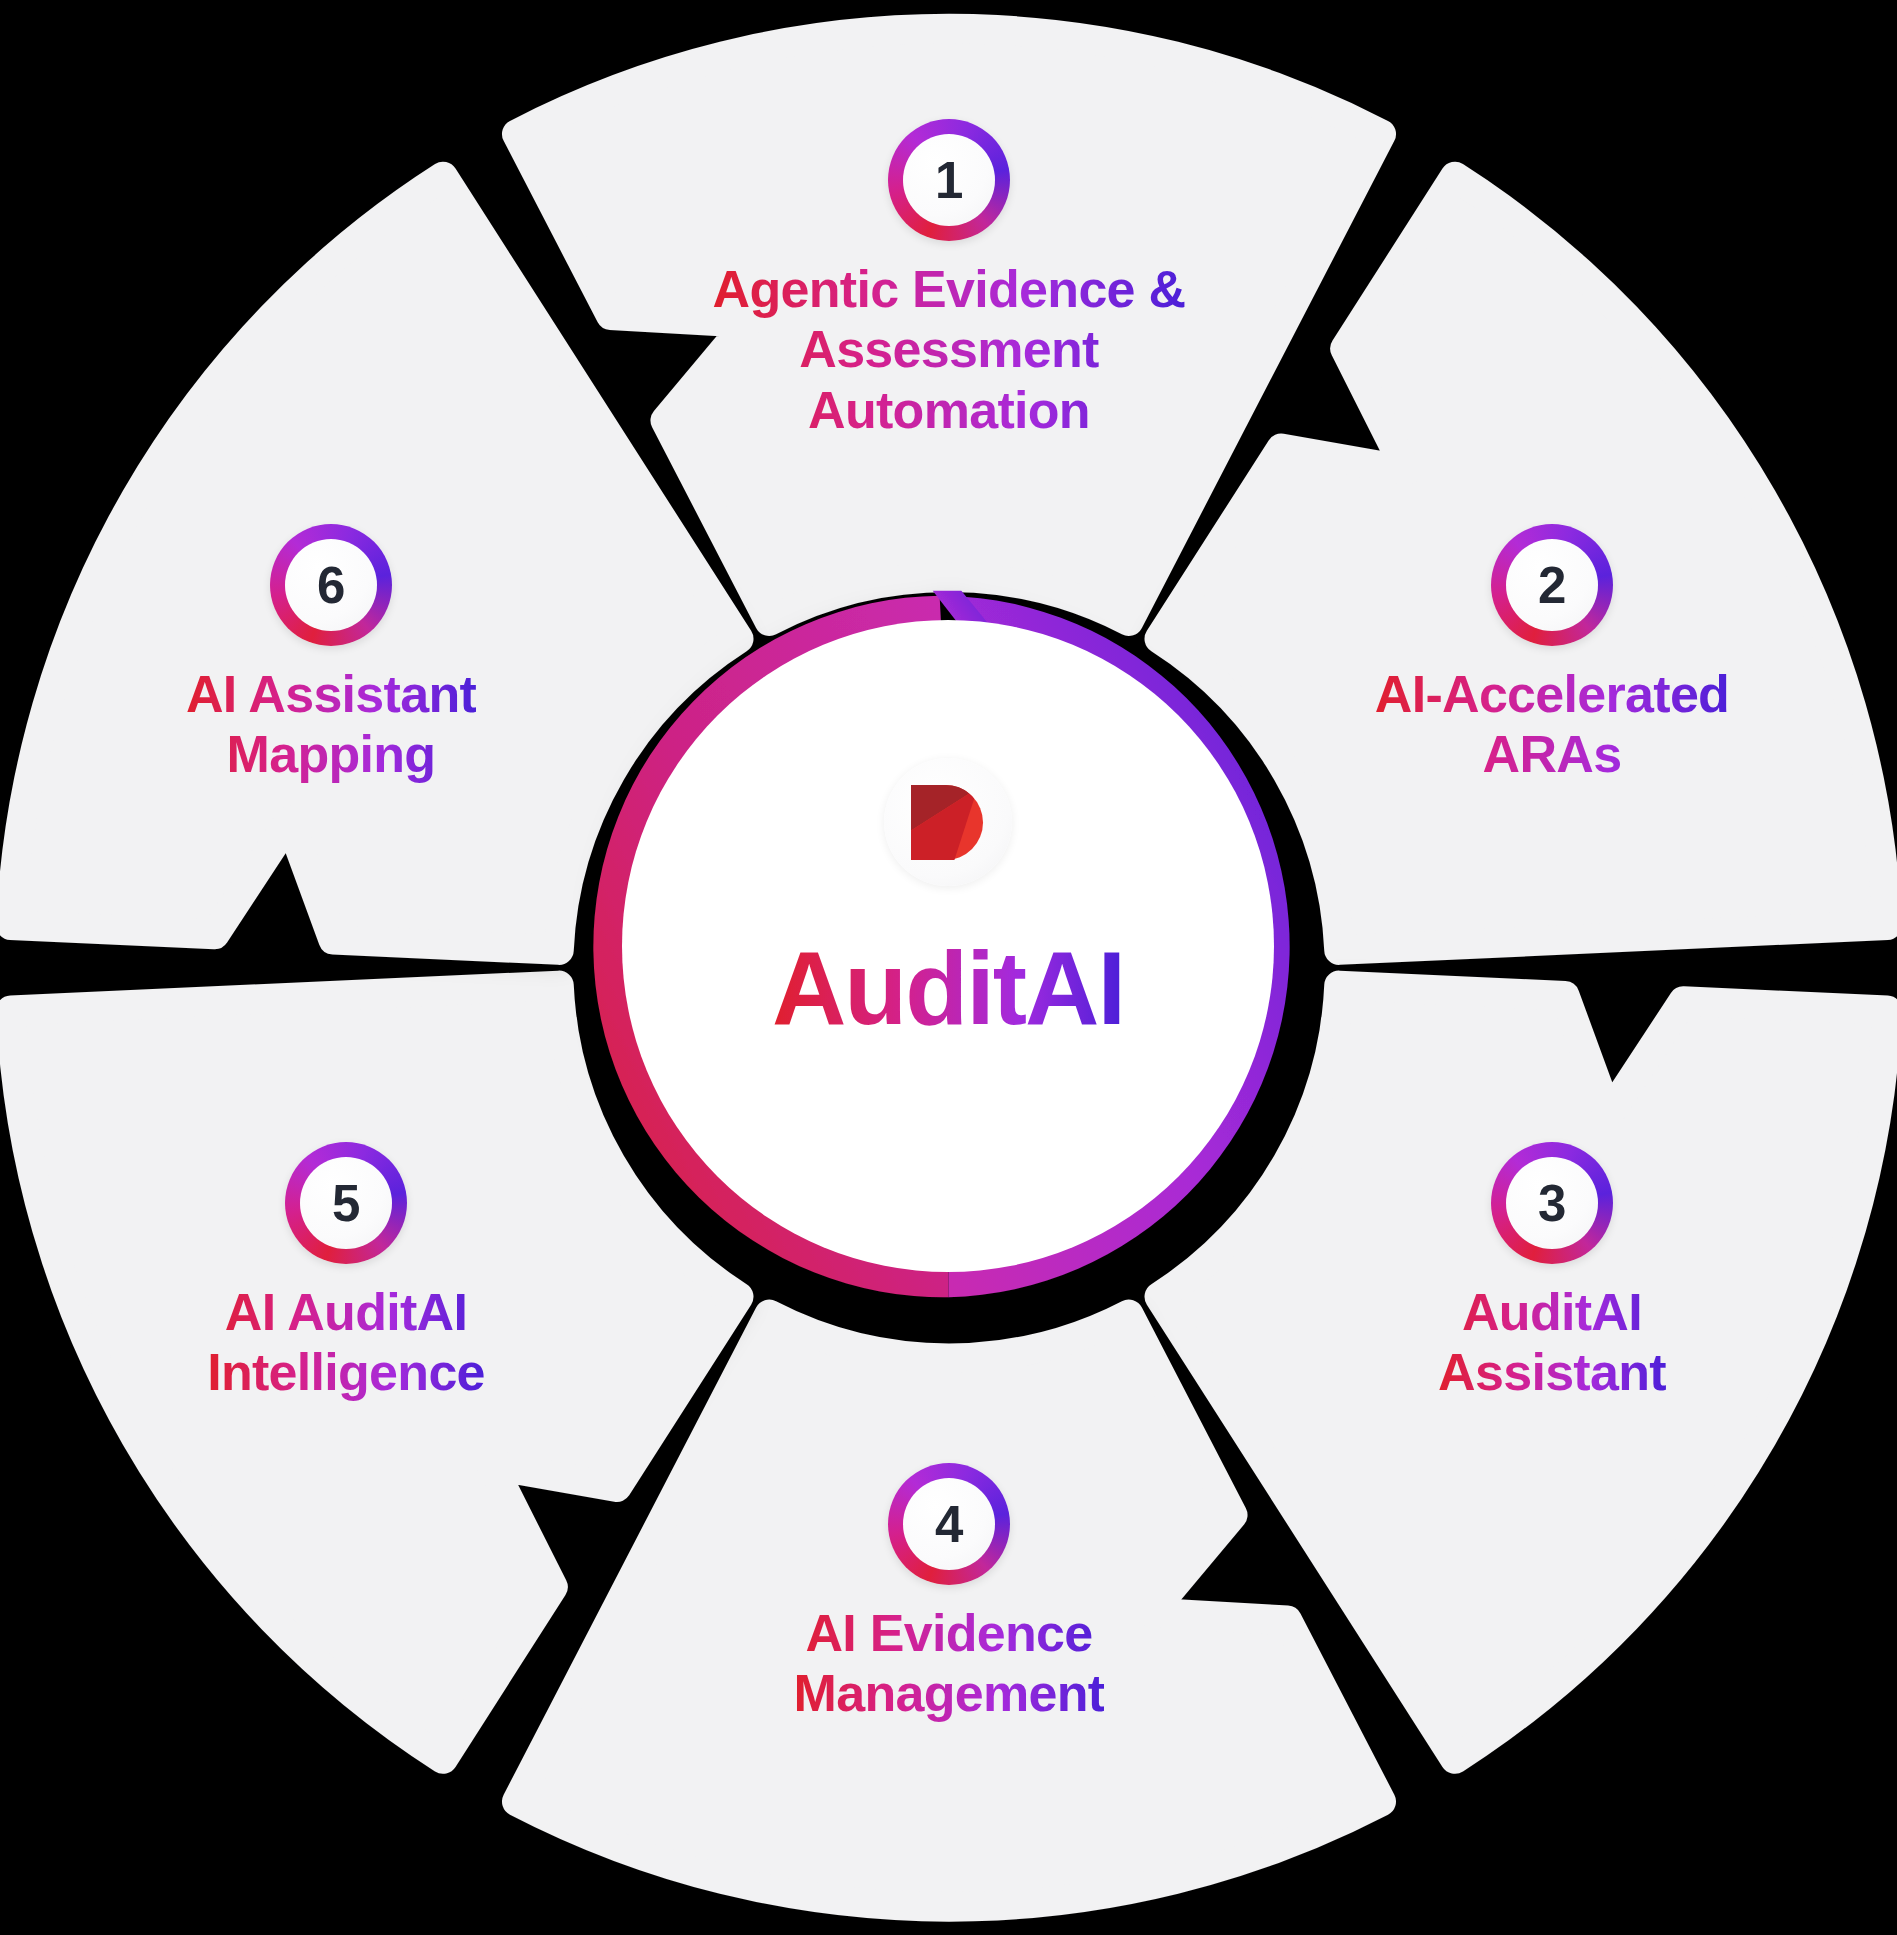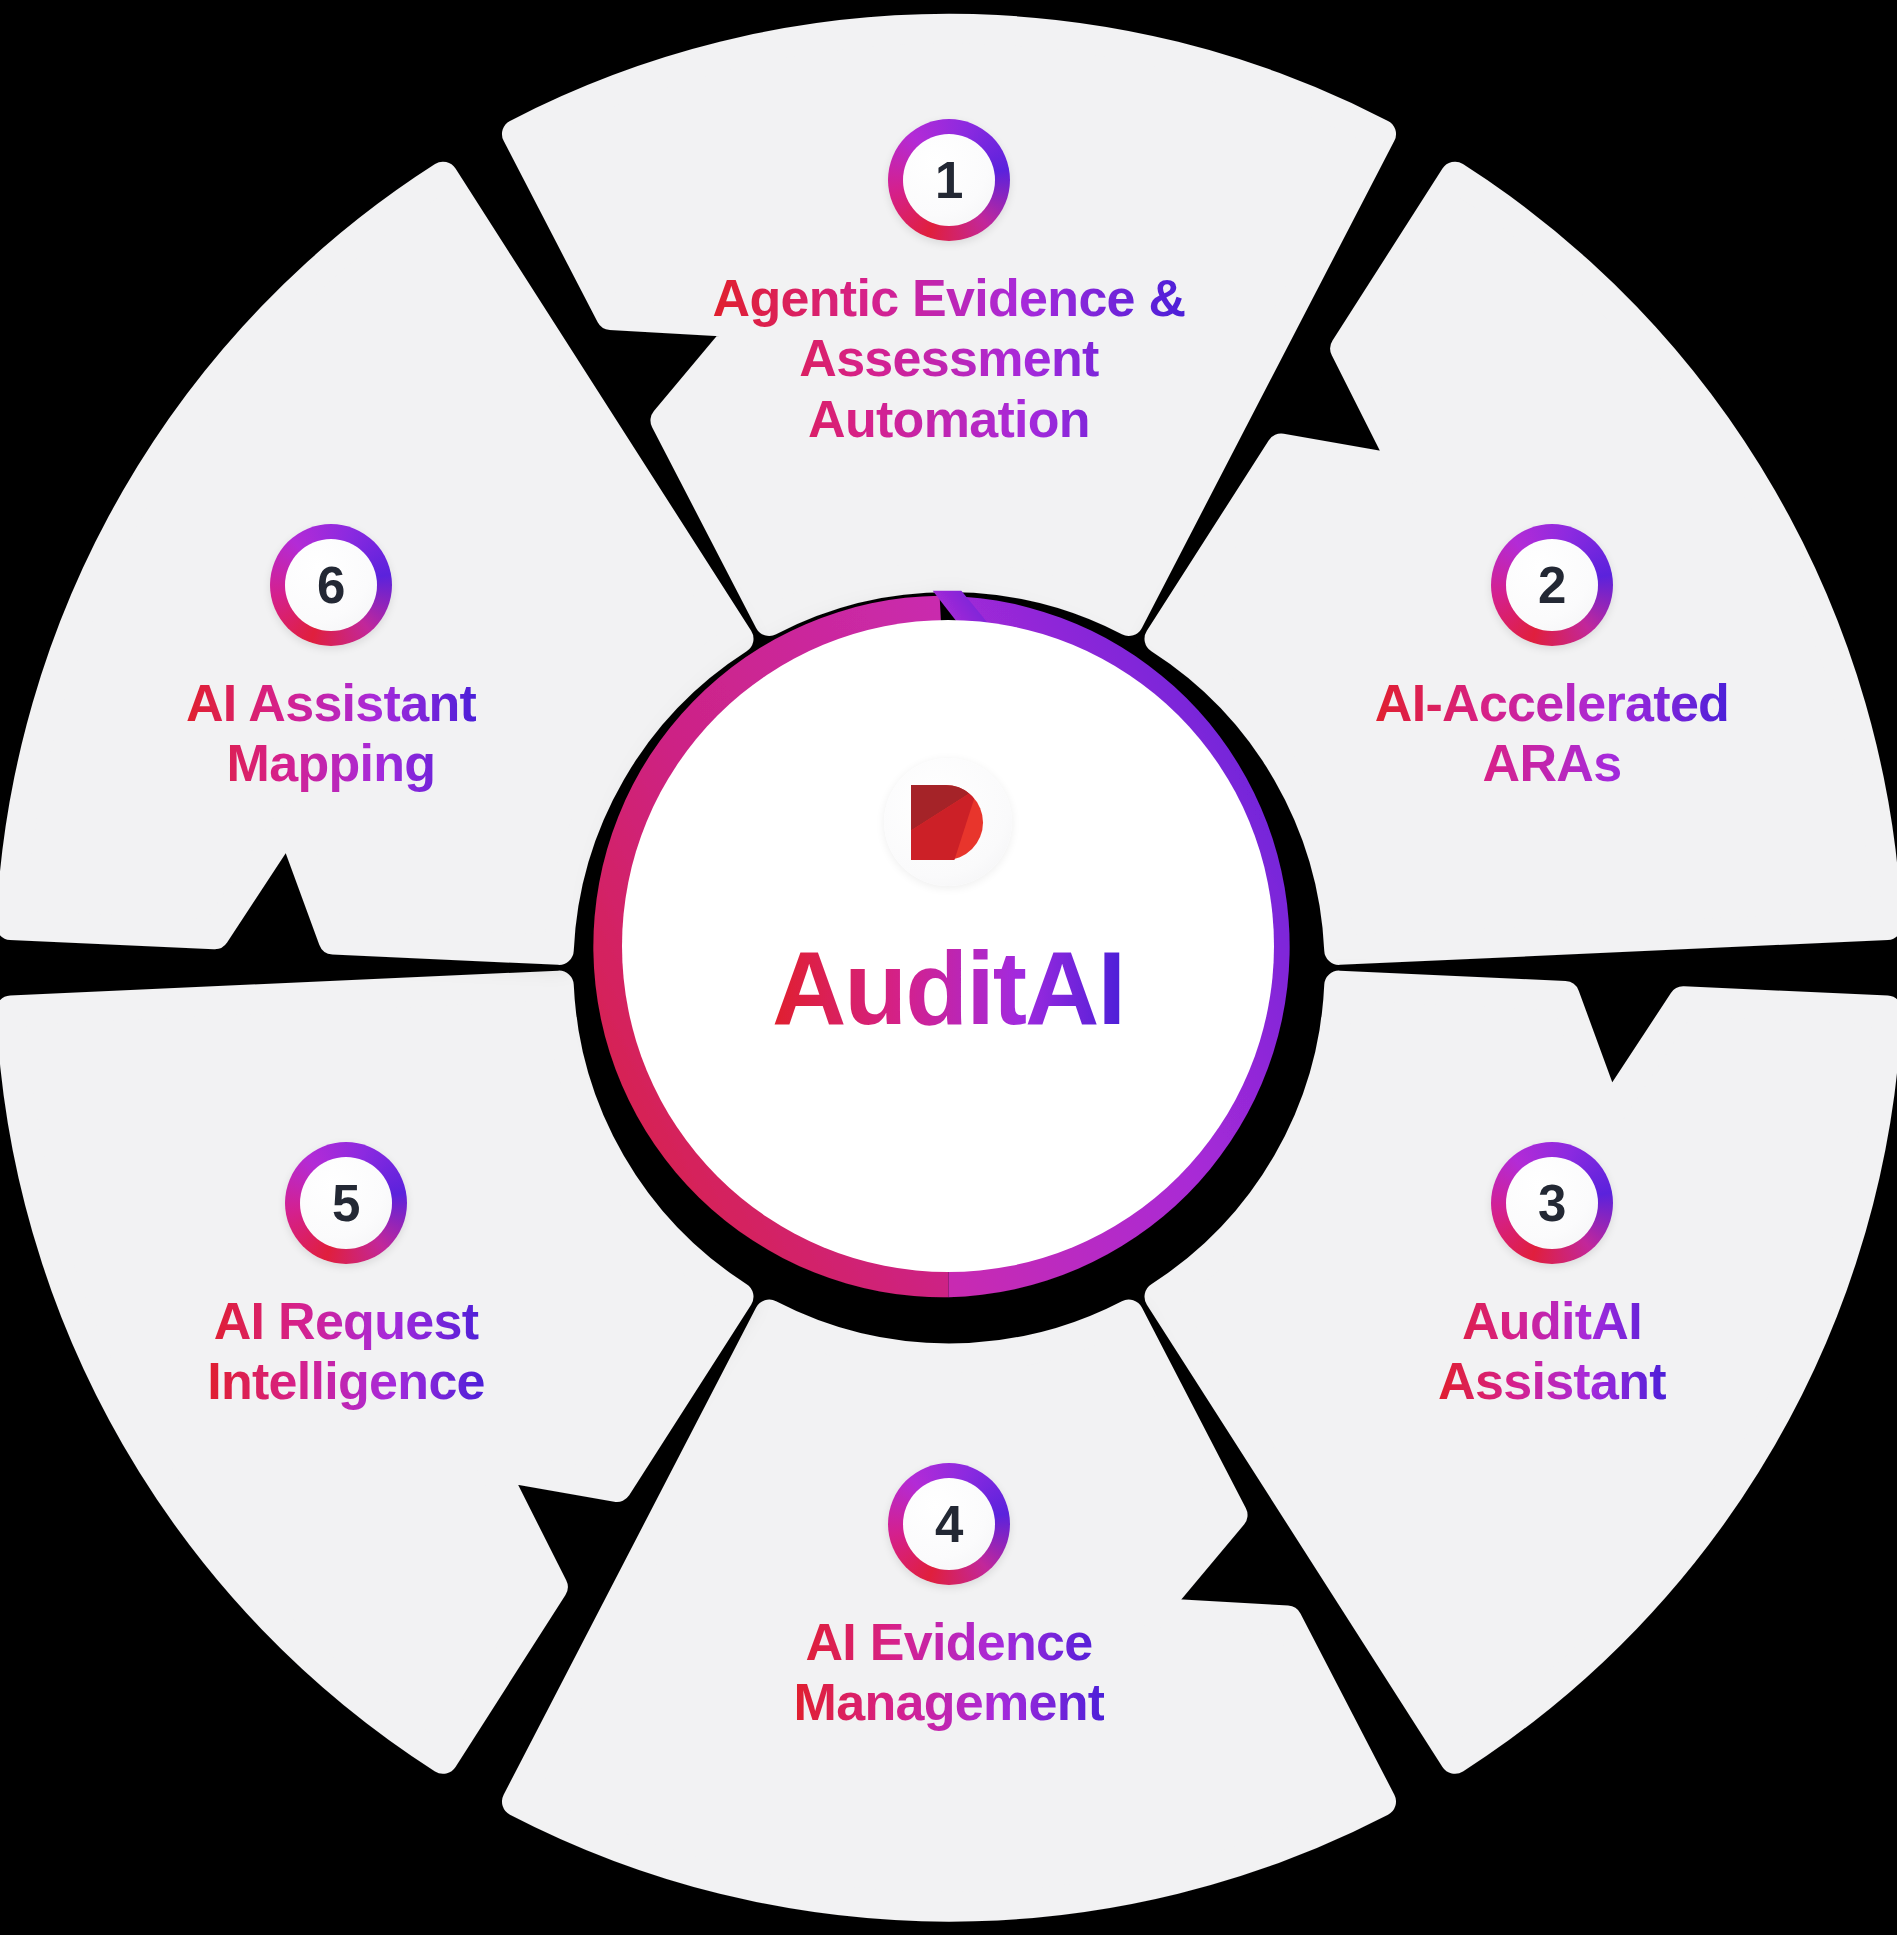--- a/index.html
+++ b/index.html
@@ -73,21 +73,21 @@
     position: relative;
     z-index: 2;
     font-size: 51px;
     font-weight: bold;
     color: #232834;
     letter-spacing: -0.5px;
     line-height: 1;
   }
 
   .seg-label {
-    margin-top: 27px;
+    margin-top: 18px;
     font-size: 52px;
     font-weight: bold;
     line-height: 1.16;
     letter-spacing: -0.7px;
     white-space: pre-line;
     background-clip: text;
     -webkit-background-clip: text;
     color: transparent;
     background-image: linear-gradient(90deg, #E01F2D 0%, #D6218C 33%, #A72ADB 66%, #4B1FD8 100%);
   }
@@ -252,21 +252,21 @@
       <span class="badge-num">4</span>
     </div>
     <div class="seg-label">AI Evidence
 Management</div>
   </div>
 
   <div class="seg-content" id="seg-5">
     <div class="badge">
       <span class="badge-num">5</span>
     </div>
-    <div class="seg-label">AI Request
+    <div class="seg-label">AI AuditAI
 Intelligence</div>
   </div>
 
   <div class="seg-content" id="seg-6">
     <div class="badge">
       <span class="badge-num">6</span>
     </div>
     <div class="seg-label">AI Assistant
 Mapping</div>
   </div>

